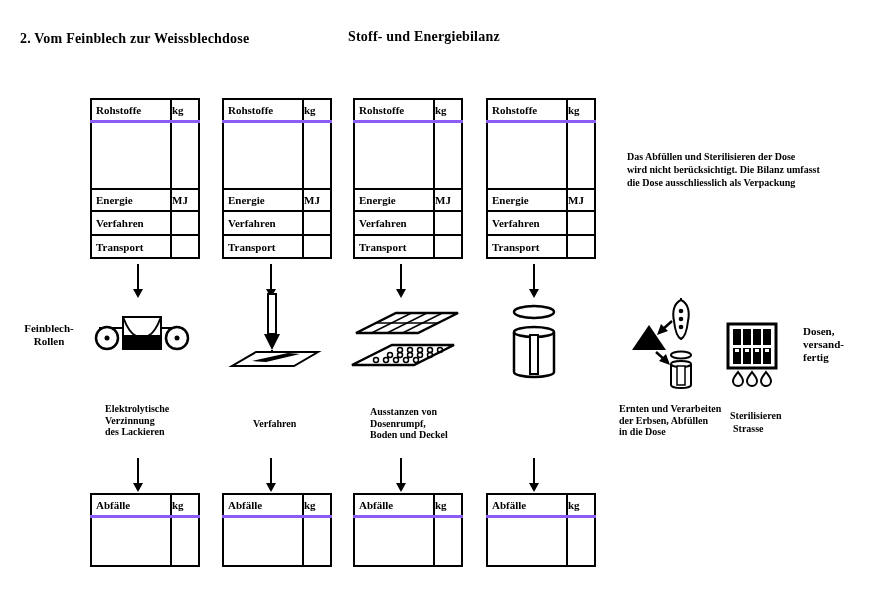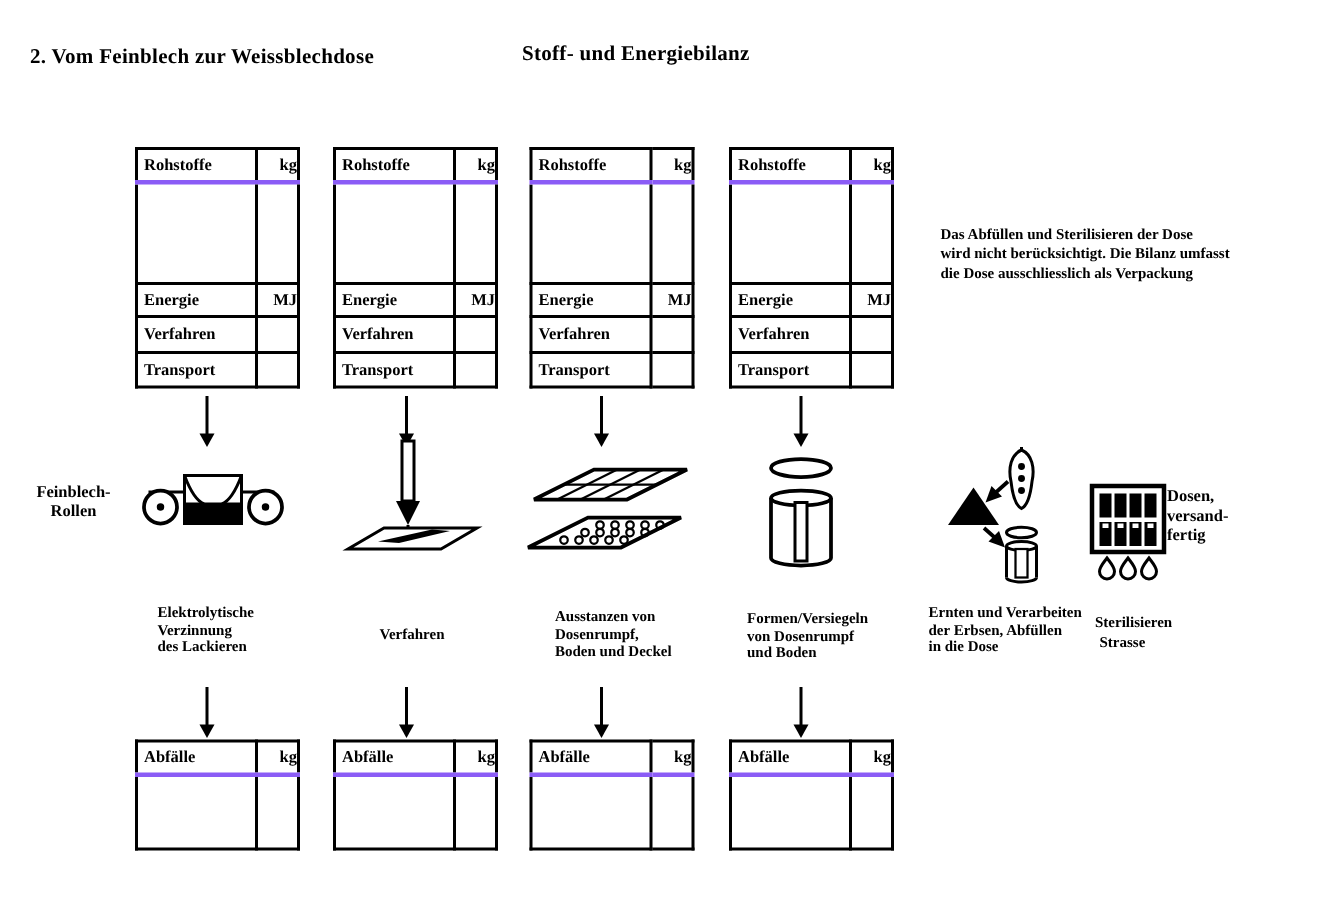--- a/index.html
+++ b/index.html
@@ -10,21 +10,21 @@
     overflow:hidden;
   }
   .abs { position:absolute; }
   .title { font-size:14px; white-space:nowrap; letter-spacing:0.2px; }
   .note { font-size:10px; line-height:13px; }
   table.bal { border-collapse:collapse; table-layout:fixed; background:#fff; }
   table.bal td {
     border:2px solid #000; font-size:11px; padding:0 2px 0 4px;
     vertical-align:middle; overflow:hidden; white-space:nowrap;
   }
-  table.bal td.unit { text-align:right; padding:0; }
+  table.bal td.unit { text-align:left; padding:0; }
   table.bal tr.hdr td { border-bottom:3px solid #8b5cf6; }
   .v-arrow { width:2px; background:#000; }
   .v-arrow::after {
     content:""; position:absolute; left:-4px; bottom:-8px;
     border-left:5px solid transparent; border-right:5px solid transparent;
     border-top:9px solid #000;
   }
   .flowlabel { font-size:11px; line-height:13px; }
   .plabel { font-size:10px; line-height:11.5px; white-space:nowrap; }
   .center { text-align:center; }
@@ -262,44 +262,39 @@
         <rect x="29" y="27" width="4" height="3"></rect>
         <rect x="39" y="27" width="4" height="3"></rect>
     </g>
     <g fill="#fff" stroke="#000" stroke-width="2">
       <path d="M12,50 c3,4 5,6 5,9 a5,5 0 1 1 -10,0 c0,-3 2,-5 5,-9 z"></path>
       <path d="M26,50 c3,4 5,6 5,9 a5,5 0 1 1 -10,0 c0,-3 2,-5 5,-9 z"></path>
       <path d="M40,50 c3,4 5,6 5,9 a5,5 0 1 1 -10,0 c0,-3 2,-5 5,-9 z"></path>
     </g>
   </svg>
 
-  <div class="abs flowlabel" style="left:778px; top:325px;">
+  <div class="abs flowlabel" style="left:803px; top:325px;">
     <div>Dosen,</div>
     <div>versand-</div>
     <div>fertig</div>
   </div>
 
   <div class="abs plabel" style="left:105px; top:403px;">
     <div>Elektrolytische</div>
     <div>Verzinnung</div>
     <div>des Lackieren</div>
   </div>
   <div class="abs plabel" style="left:253px; top:418px;">
     <div>Verfahren</div>
   </div>
   <div class="abs plabel" style="left:370px; top:406px;">
     <div>Ausstanzen von</div>
     <div>Dosenrumpf,</div>
     <div>Boden und Deckel</div>
   </div>
-  <div class="abs plabel" style="left:498px; top:407px;">
-    <div>Formen/Versiegeln</div>
-    <div>von Dosenrumpf</div>
-    <div>und Boden</div>
-  </div>
   <div class="abs plabel" style="left:619px; top:403px;">
     <div>Ernten und Verarbeiten</div>
     <div>der Erbsen, Abfüllen</div>
     <div>in die Dose</div>
   </div>
   <div class="abs plabel" style="left:730px; top:409px; line-height:13px;">
     <div>Sterilisieren</div>
     <div style="padding-left:3px;">Strasse</div>
   </div>
 

